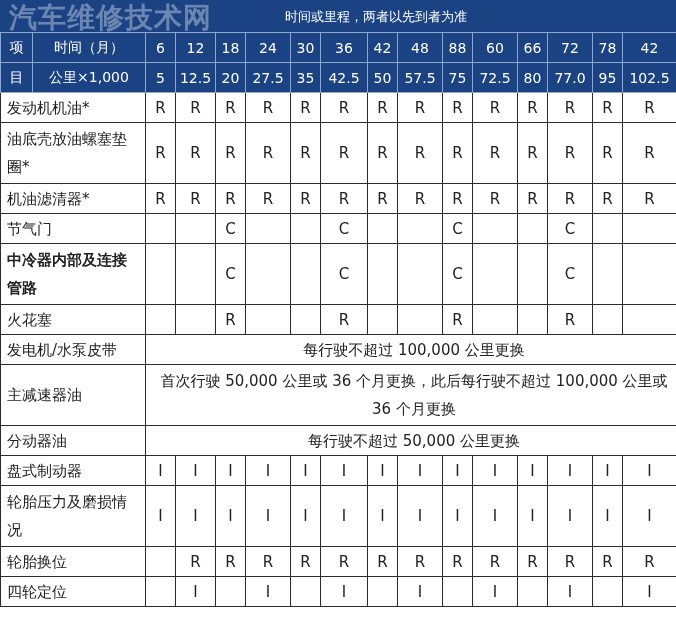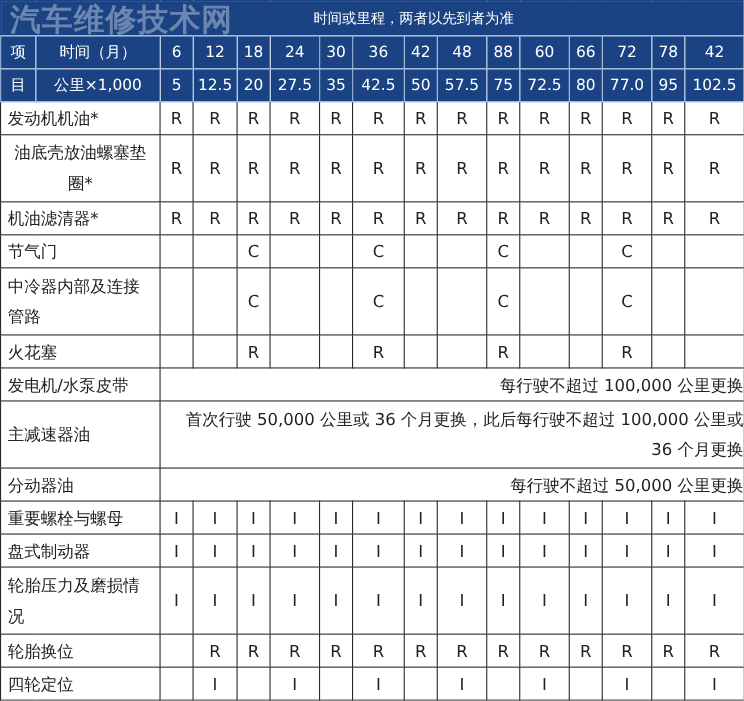--- a/index.html
+++ b/index.html
@@ -5,21 +5,21 @@
   html, body { margin: 0; padding: 0; background: #ffffff; }
   body { width: 676px; height: 637px; overflow: hidden; font-family: "DejaVu Sans", "Liberation Sans", sans-serif; }
   table { border-collapse: collapse; table-layout: fixed; width: 676px; }
   td { border: 1px solid #2b2b2b; padding: 0; font-size: 15px; color: #222; text-align: center; vertical-align: middle; overflow: hidden; }
   .hd td { background: #1b4383; color: #ffffff; border-color: #8fa7cf; font-size: 14px; }
   .hd .banner { text-align: left; padding-left: 236px; height: 31px; border-color: #1b4383; border-bottom: 1px solid #8fa7cf; position: relative; }
   .hd .banner .wm { position: absolute; left: 8px; top: -2px; font-size: 28px; font-weight: bold; color: rgba(150,170,200,0.65); letter-spacing: 1px; }
   .hd .banner .bt { position: relative; font-size: 13px; padding-left: 48px; }
   .hd tr.r2 td, .hd tr.r3 td { height: 29px; font-size: 14px; }
   .item { text-align: left; padding-left: 6px; line-height: 28px; }
-  .span-text { text-align: right; padding-left: 6px; line-height: 28px; }
+  .span-text { text-align: center; padding-left: 6px; line-height: 28px; }
   .body td { height: 29px; }
   .tall td { height: 60px; }
   .wrap { position: relative; width: 676px; height: 522px; }
 </style>
 </head>
 <body>
 
 <div class="wrap">
 <table id="tbl">
   <colgroup>
@@ -96,21 +96,21 @@
           <td>R</td>
           <td>R</td>
           <td>R</td>
           <td>R</td>
           <td>R</td>
           <td>R</td>
           <td>R</td>
           <td>R</td>
         </tr>
         <tr class="tall">
-          <td colspan="2" class="item" style="white-space: normal; padding-right: 6px; text-align: center;">油底壳放油螺塞垫圈*</td>
+          <td colspan="2" class="item" style="white-space: normal; padding-right: 6px;">油底壳放油螺塞垫圈*</td>
           <td>R</td>
           <td>R</td>
           <td>R</td>
           <td>R</td>
           <td>R</td>
           <td>R</td>
           <td>R</td>
           <td>R</td>
           <td>R</td>
           <td>R</td>
@@ -147,21 +147,21 @@
           <td></td>
           <td></td>
           <td>C</td>
           <td></td>
           <td></td>
           <td>C</td>
           <td></td>
           <td></td>
         </tr>
         <tr class="tall">
-          <td colspan="2" class="item" style="white-space: normal; padding-right: 18px;">中冷器内部及连接管路</td>
+          <td colspan="2" class="item" style="white-space: normal; padding-right: 18px; font-weight: bold;">中冷器内部及连接管路</td>
           <td></td>
           <td></td>
           <td>C</td>
           <td></td>
           <td></td>
           <td>C</td>
           <td></td>
           <td></td>
           <td>C</td>
           <td></td>
@@ -191,37 +191,20 @@
           <td colspan="2" class="item">发电机/水泵皮带</td>
           <td colspan="14" class="span-text">每行驶不超过 100,000 公里更换</td>
         </tr>
         <tr class="tall">
           <td colspan="2" class="item" style="white-space: normal; padding-right: 24px;">主减速器油</td>
           <td colspan="14" class="span-text">首次行驶 50,000 公里或 36 个月更换，此后每行驶不超过 100,000 公里或 36 个月更换</td>
         </tr>
         <tr>
           <td colspan="2" class="item">分动器油</td>
           <td colspan="14" class="span-text">每行驶不超过 50,000 公里更换</td>
-        </tr>
-        <tr>
-          <td colspan="2" class="item">重要螺栓与螺母</td>
-          <td>I</td>
-          <td>I</td>
-          <td>I</td>
-          <td>I</td>
-          <td>I</td>
-          <td>I</td>
-          <td>I</td>
-          <td>I</td>
-          <td>I</td>
-          <td>I</td>
-          <td>I</td>
-          <td>I</td>
-          <td>I</td>
-          <td>I</td>
         </tr>
         <tr>
           <td colspan="2" class="item">盘式制动器</td>
           <td>I</td>
           <td>I</td>
           <td>I</td>
           <td>I</td>
           <td>I</td>
           <td>I</td>
           <td>I</td>

